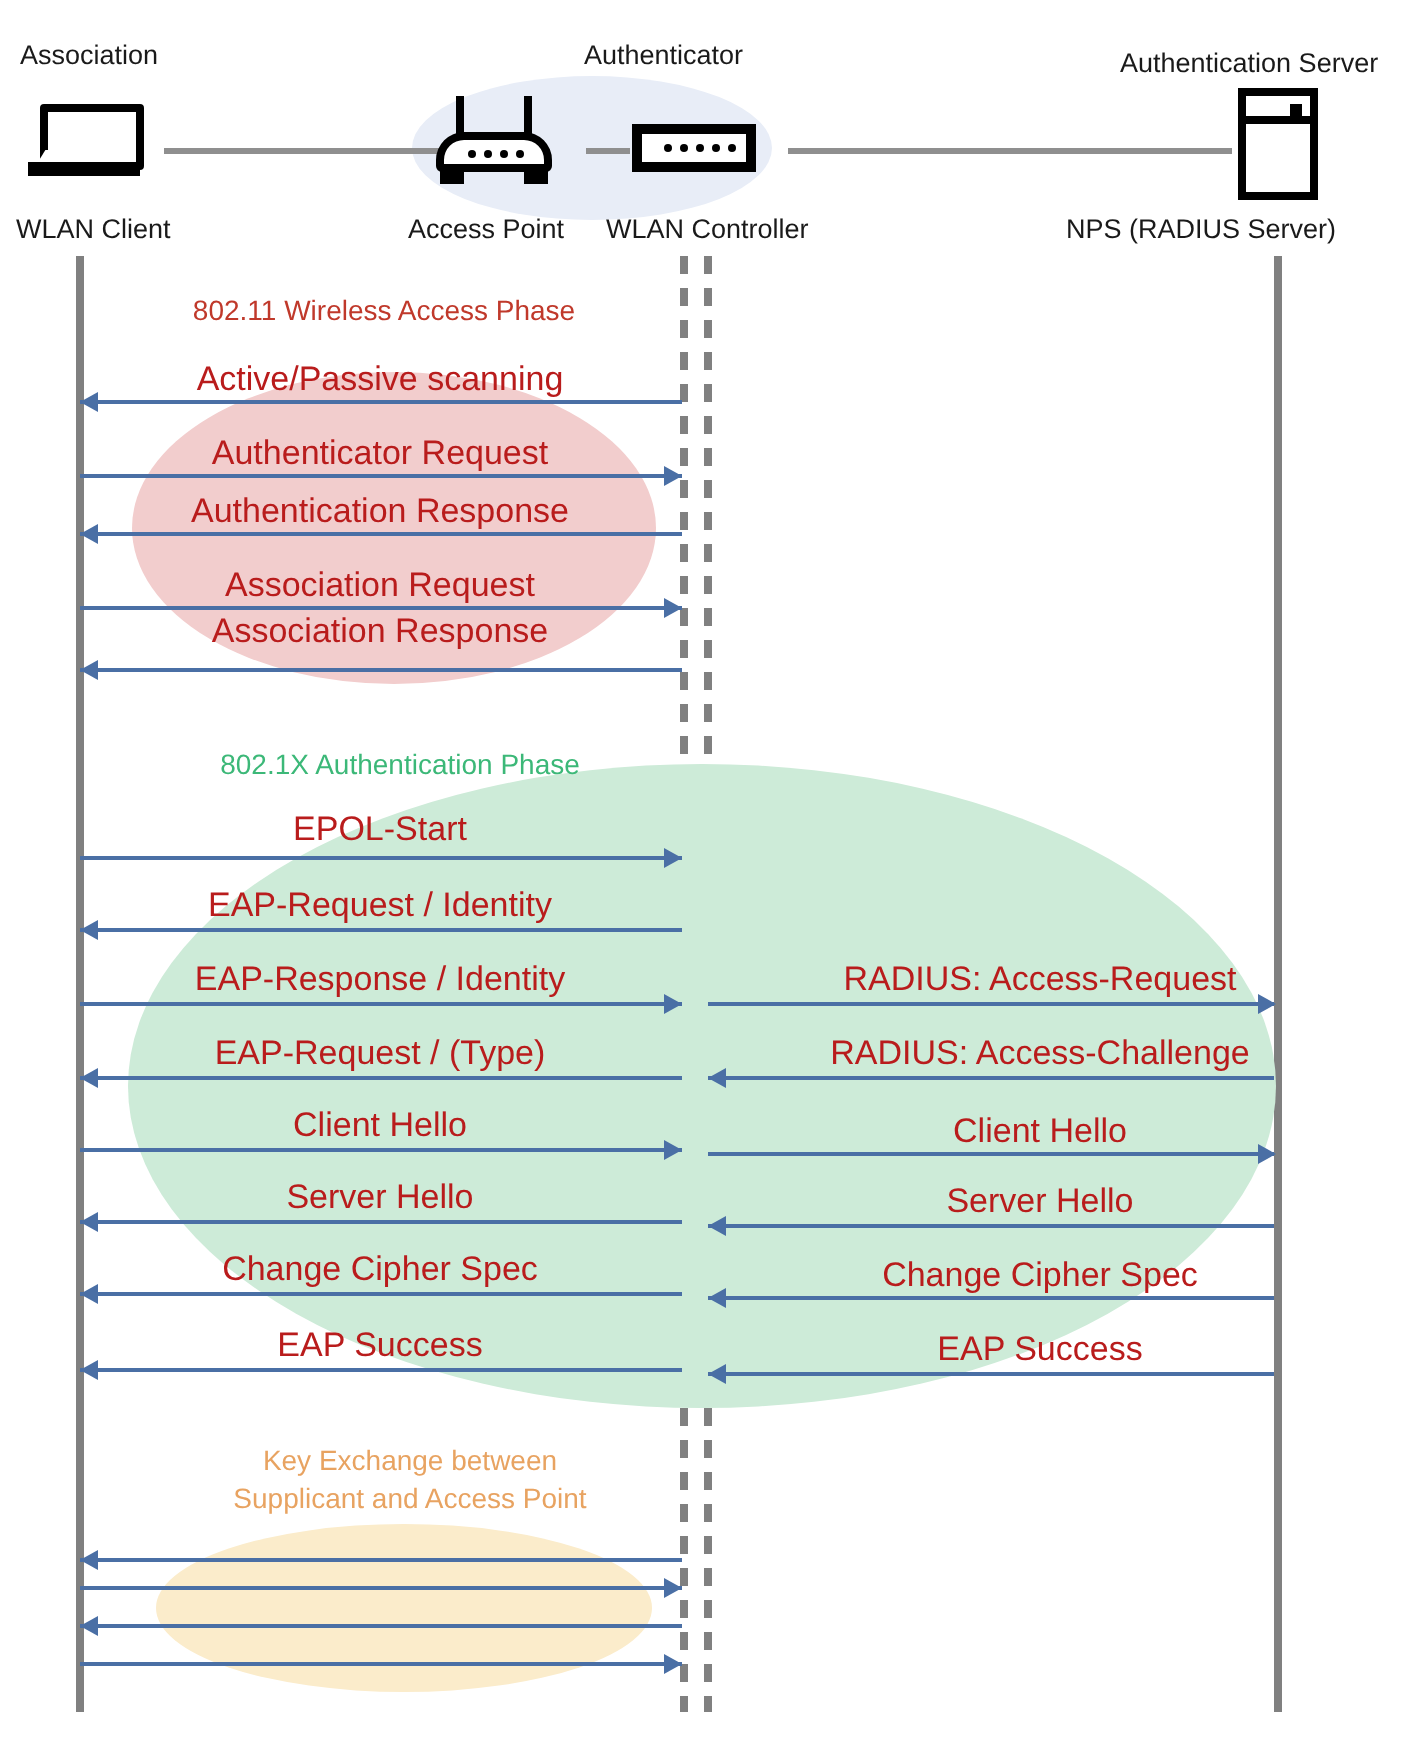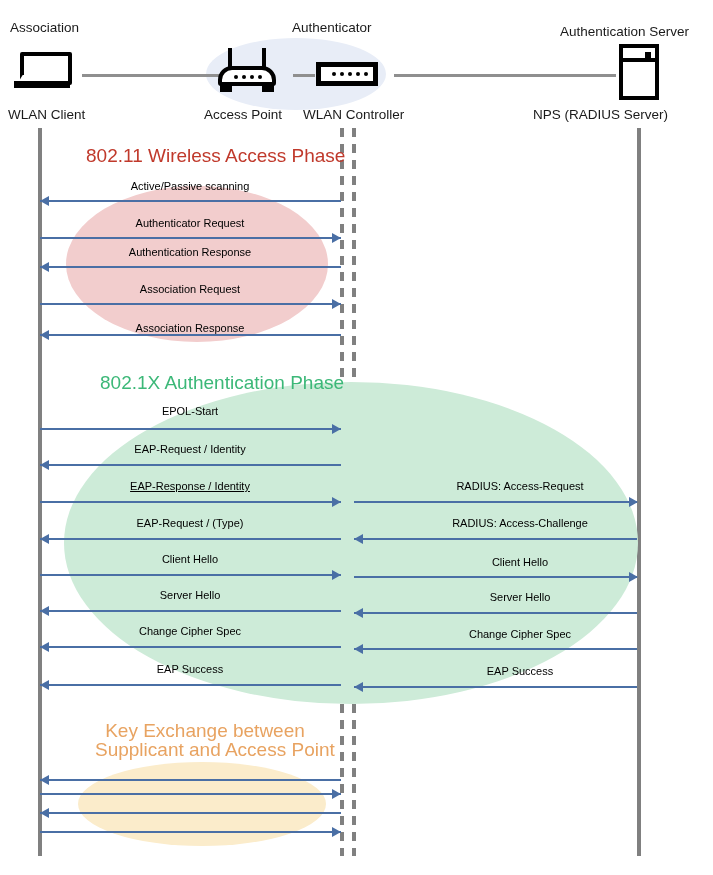--- a/index.html
+++ b/index.html
@@ -35,28 +35,28 @@
 
   
   .lifeline{position:absolute;width:4px;background:#808080;}
   .lifeline-dash{position:absolute;width:4px;
      background:repeating-linear-gradient(to bottom,#808080 0 9px,transparent 9px 16px);}
 
   
   .blob{position:absolute;border-radius:50%;}
 
   
-  .phase-label{position:absolute;font-size:19px;text-align:center;white-space:nowrap;line-height:19px;}
+  .phase-label{position:absolute;font-size:14px;text-align:center;white-space:nowrap;line-height:19px;}
 
   
   .msg-line{position:absolute;height:2px;background:#4a6fa5;}
   .arrow-head{position:absolute;width:0;height:0;}
   .arrow-r{border-top:5px solid transparent;border-bottom:5px solid transparent;border-left:9px solid #4a6fa5;}
   .arrow-l{border-top:5px solid transparent;border-bottom:5px solid transparent;border-right:9px solid #4a6fa5;}
-  .msg-label{position:absolute;font-size:11px;color:#000000;text-align:center;white-space:nowrap;}
+  .msg-label{position:absolute;font-size:17px;color:#b91c1c;text-align:center;white-space:nowrap;}
 </style>
 </head>
 <body>
 
 <div id="stage">
 
   <div class="auth-blob" style="left:206px;top:38px;width:180px;height:72px;"></div>
 
   <div class="hwire" style="left:82px;top:74px;width:140px;"></div>
   <div class="hwire" style="left:293px;top:74px;width:22px;"></div>
@@ -123,37 +123,37 @@
   <div class="arrow-head arrow-r" style="left:332px;top:233px;"></div>
 
   <div class="msg-label" style="left:90px;top:246px;width:200px;">Authentication Response</div>
   <div class="msg-line" style="left:40px;top:266px;width:301px;"></div>
   <div class="arrow-head arrow-l" style="left:40px;top:262px;"></div>
 
   <div class="msg-label" style="left:90px;top:283px;width:200px;">Association Request</div>
   <div class="msg-line" style="left:40px;top:303px;width:301px;"></div>
   <div class="arrow-head arrow-r" style="left:332px;top:299px;"></div>
 
-  <div class="msg-label" style="left:90px;top:322px;width:200px;">Association Response</div>
+  <div class="msg-label" style="left:90px;top:306px;width:200px;">Association Response</div>
   <div class="msg-line" style="left:40px;top:334px;width:301px;"></div>
   <div class="arrow-head arrow-l" style="left:40px;top:330px;"></div>
 
   <div class="blob" style="left:64px;top:382px;width:574px;height:322px;background:#cdebd8;"></div>
 
   <div class="phase-label" style="left:100px;top:373px;width:200px;color:#3cb878;">802.1X Authentication Phase</div>
 
   <div class="msg-label" style="left:90px;top:405px;width:200px;">EPOL-Start</div>
   <div class="msg-line" style="left:40px;top:428px;width:301px;"></div>
   <div class="arrow-head arrow-r" style="left:332px;top:424px;"></div>
 
   <div class="msg-label" style="left:90px;top:443px;width:200px;">EAP-Request / Identity</div>
   <div class="msg-line" style="left:40px;top:464px;width:301px;"></div>
   <div class="arrow-head arrow-l" style="left:40px;top:460px;"></div>
 
-  <div class="msg-label" style="left:90px;top:480px;width:200px;text-decoration:underline;">EAP-Response / Identity</div>
+  <div class="msg-label" style="left:90px;top:480px;width:200px;">EAP-Response / Identity</div>
   <div class="msg-line" style="left:40px;top:501px;width:301px;"></div>
   <div class="arrow-head arrow-r" style="left:332px;top:497px;"></div>
   <div class="msg-label" style="left:400px;top:480px;width:240px;">RADIUS: Access-Request</div>
   <div class="msg-line" style="left:354px;top:501px;width:283px;"></div>
   <div class="arrow-head arrow-r" style="left:629px;top:497px;"></div>
 
   <div class="msg-label" style="left:90px;top:517px;width:200px;">EAP-Request / (Type)</div>
   <div class="msg-line" style="left:40px;top:538px;width:301px;"></div>
   <div class="arrow-head arrow-l" style="left:40px;top:534px;"></div>
   <div class="msg-label" style="left:400px;top:517px;width:240px;">RADIUS: Access-Challenge</div>

